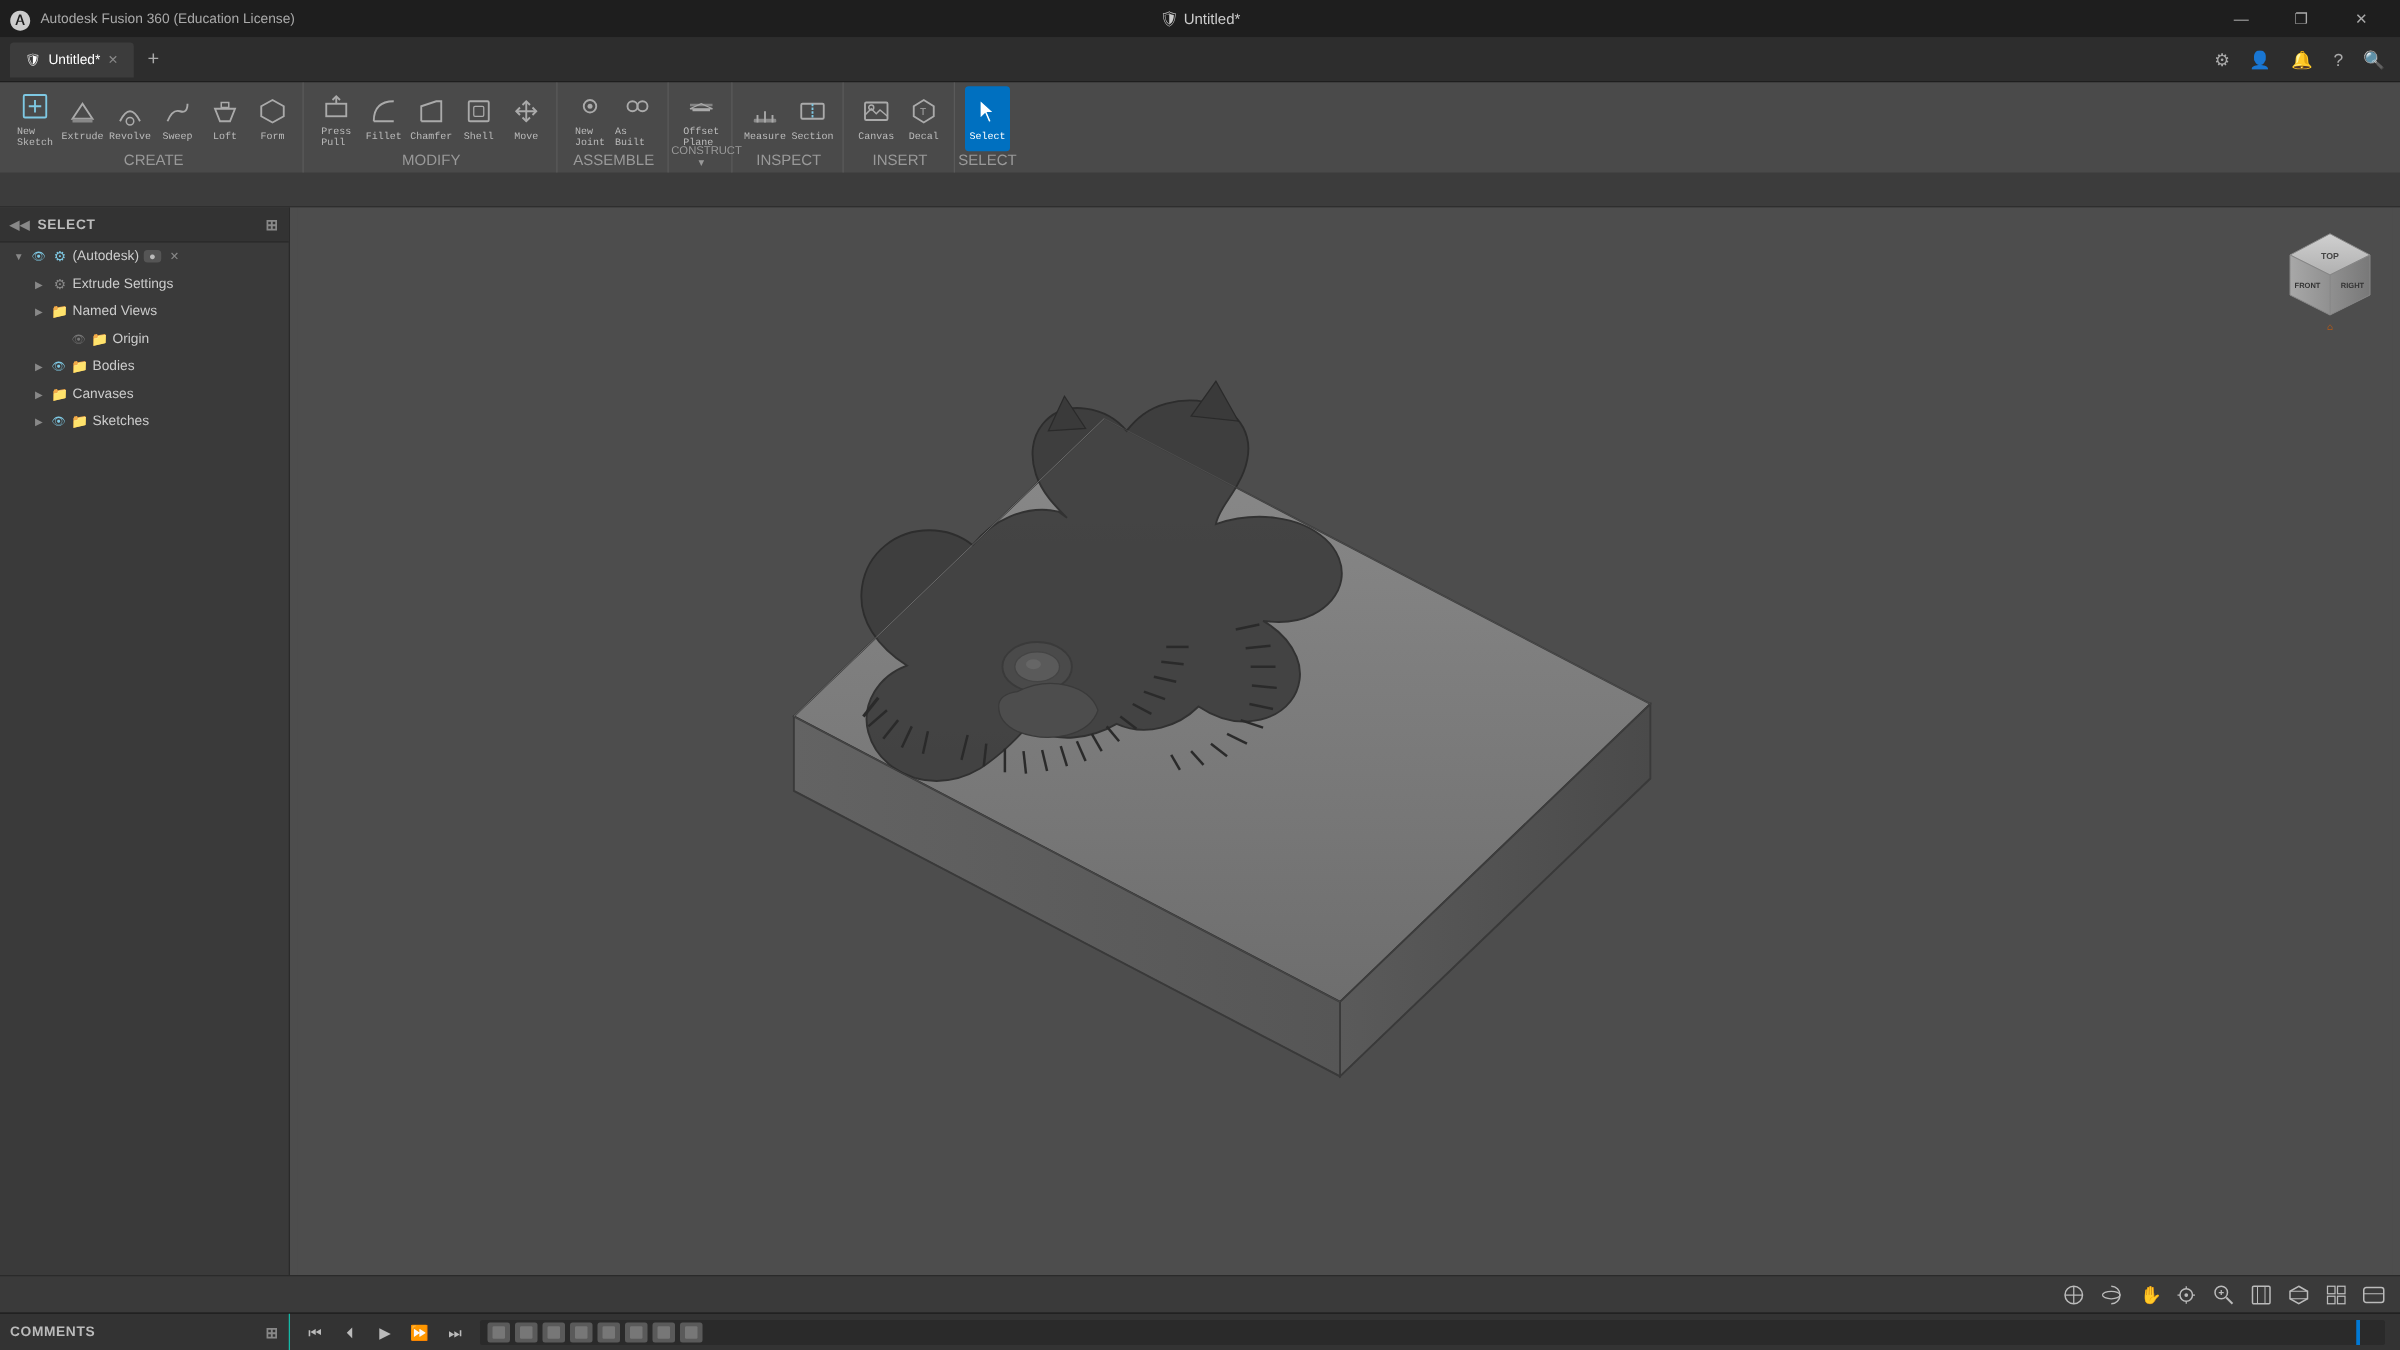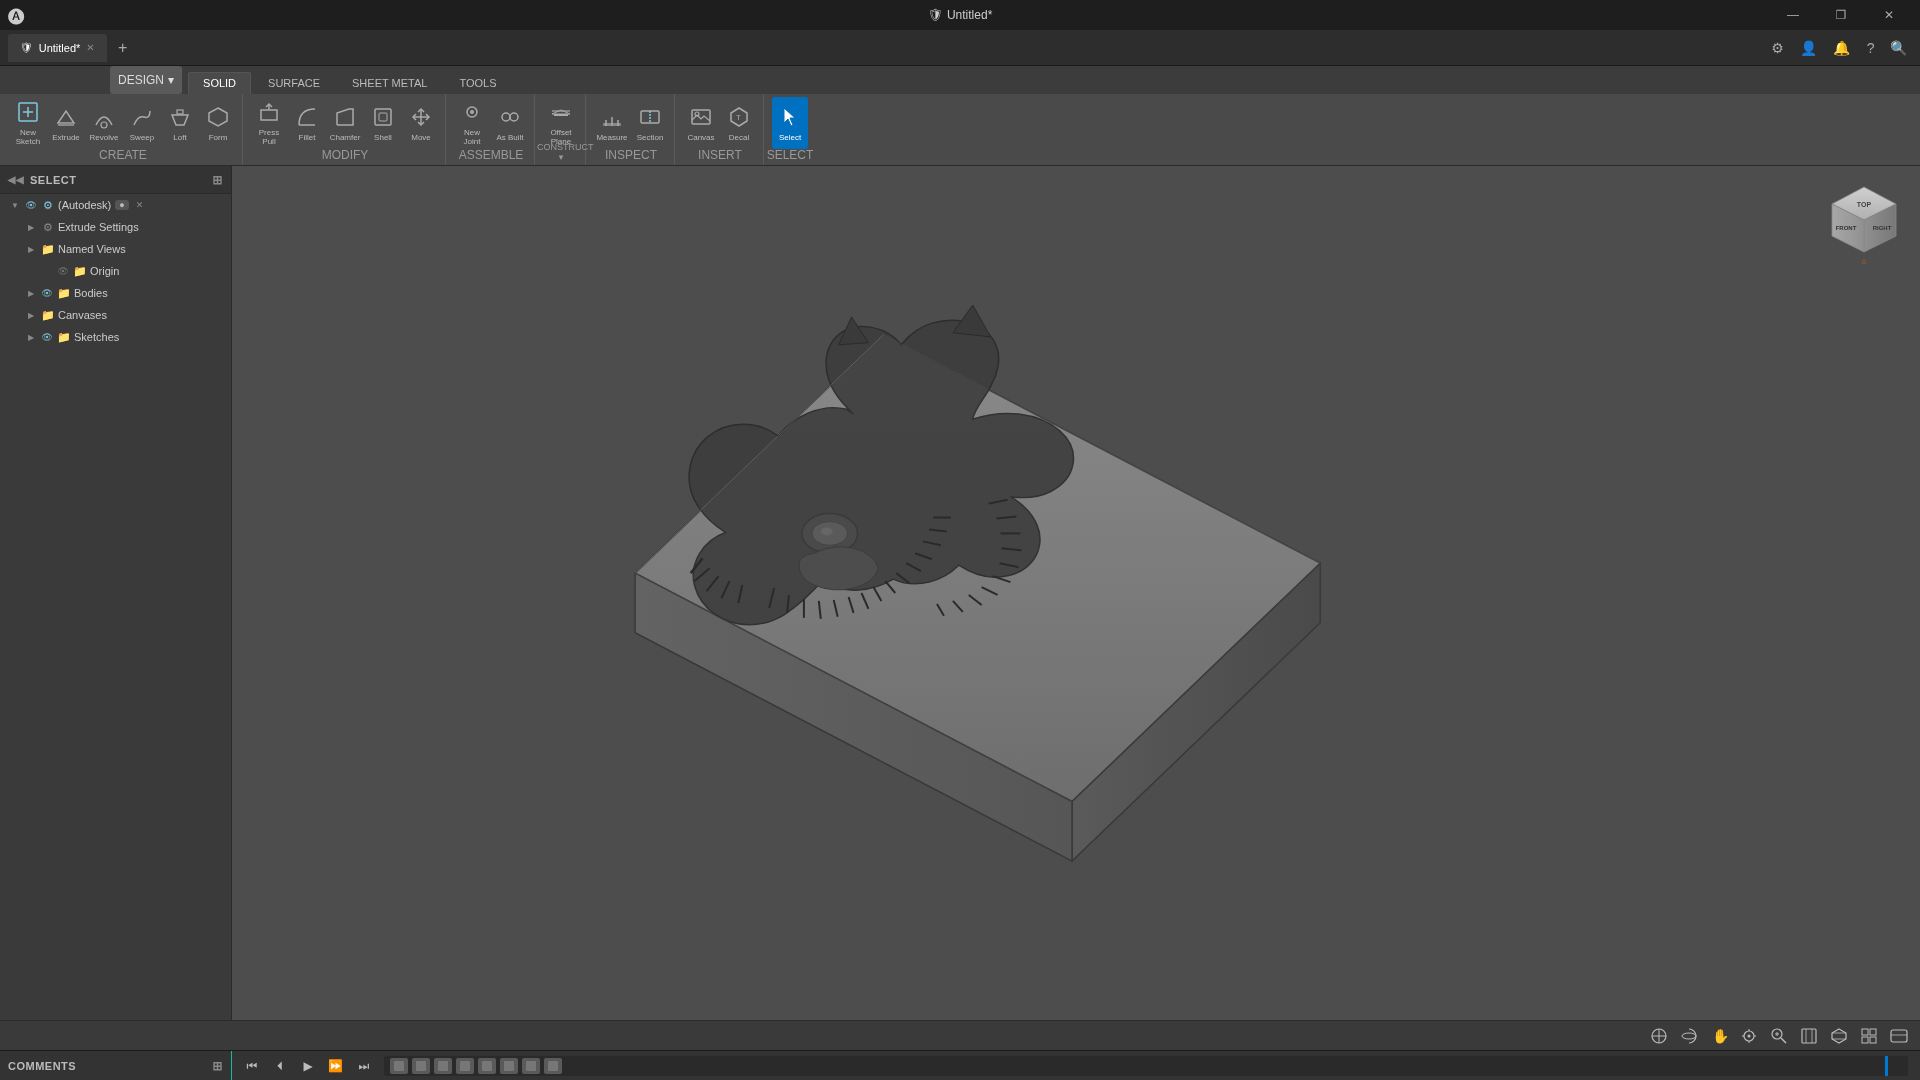--- a/index.html
+++ b/index.html
@@ -178,22 +178,23 @@
       width: 28px;
       height: 28px;
       display: flex;
       align-items: center;
       justify-content: center;
       font-size: 18px;
     }
     .tool-btn .label {
       font-size: 8px;
       color: #bbb;
-      text-align: center;
+      text-align: left;
       line-height: 1.1;
+      font-family: Liberation Mono, monospace;
     }
     .tool-btn.active .label { color: #fff; }
     .design-dropdown {
       height: 28px;
       display: flex;
       align-items: center;
       gap: 4px;
       padding: 0 8px;
       background: #5a5a5a;
       border-radius: 3px;
@@ -427,20 +428,21 @@
     .model-svg {
       width: 100%;
       height: 100%;
     }
   </style>
 </head>
 <body>
 
 <div id="title-bar">
   <span style="font-size:16px;">🅐</span>
+  <span style="font-size:11px;color:#aaa;flex:1;">Autodesk Fusion 360 (Education License)</span>
   <div class="doc-title">
     <span style="font-size:12px;">🛡</span>
     <span>Untitled*</span>
   </div>
   <div class="win-controls">
     <div class="win-btn">—</div>
     <div class="win-btn">❐</div>
     <div class="win-btn close">✕</div>
   </div>
 </div>
@@ -455,38 +457,20 @@
   <div class="tab-right-icons">
     <span title="Settings">⚙</span>
     <span title="Account">👤</span>
     <span title="Notifications">🔔</span>
     <span title="Help">?</span>
     <span title="Search">🔍</span>
   </div>
 </div>
 
 <div id="toolbar">
-  <div id="toolbar-tabs">
-    <div class="design-dropdown">
-      <span>DESIGN</span>
-      <span>▾</span>
-    </div>
-    <div class="toolbar-tab active">
-      <span>SOLID</span>
-    </div>
-    <div class="toolbar-tab">
-      <span>SURFACE</span>
-    </div>
-    <div class="toolbar-tab">
-      <span>SHEET METAL</span>
-    </div>
-    <div class="toolbar-tab">
-      <span>TOOLS</span>
-    </div>
-  </div>
   <div id="toolbar-groups">
 
     <div class="toolbar-group" style="padding-bottom:14px;">
       <div class="tool-btn">
         <div class="icon">
           <svg width="24" height="24" viewBox="0 0 24 24" fill="none">
             <rect x="3" y="3" width="18" height="18" rx="1" stroke="#7ec8e3" stroke-width="1.5" fill="none"></rect>
             <line x1="12" y1="7" x2="12" y2="17" stroke="#7ec8e3" stroke-width="1.5"></line>
             <line x1="7" y1="12" x2="17" y2="12" stroke="#7ec8e3" stroke-width="1.5"></line>
           </svg>

